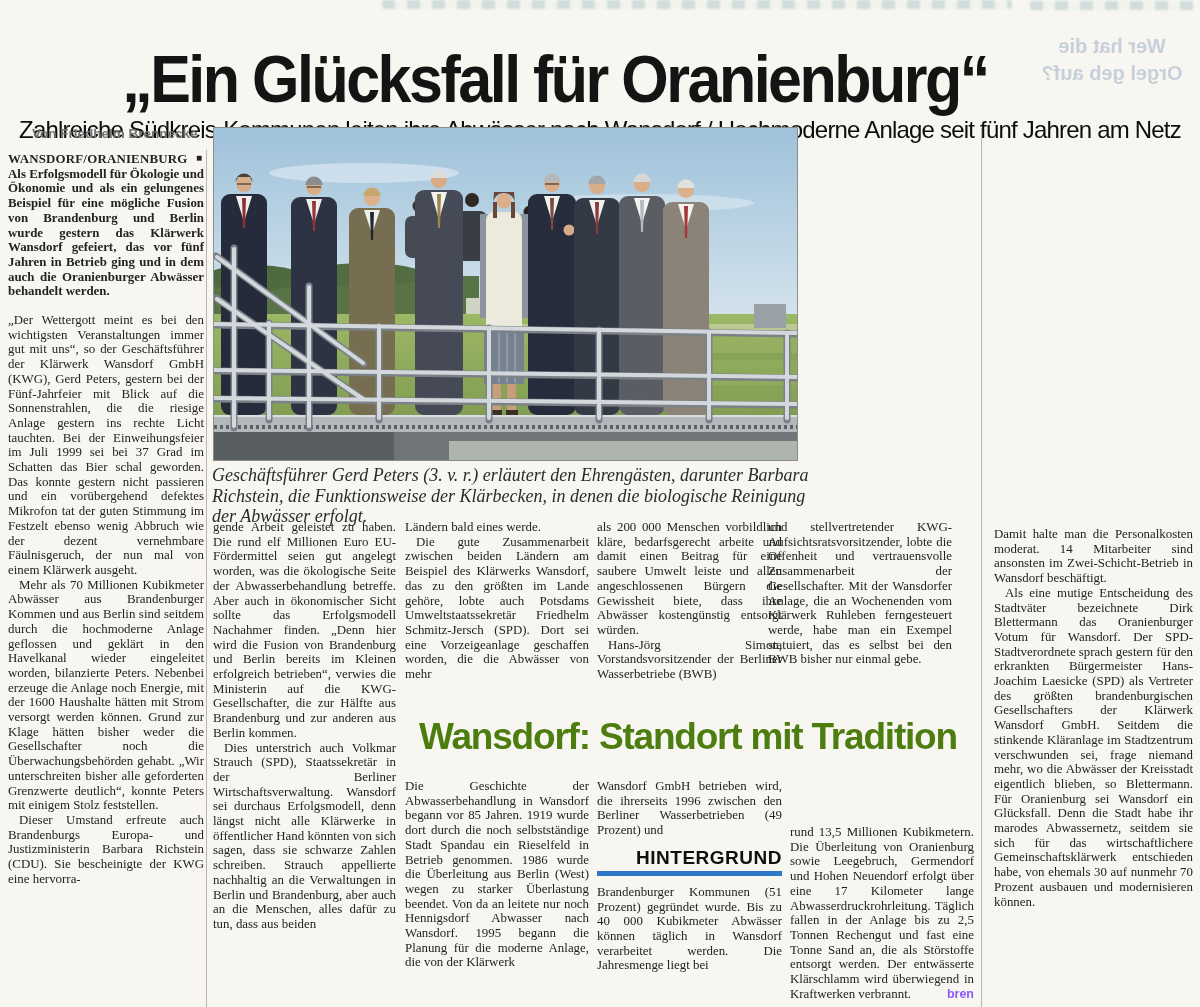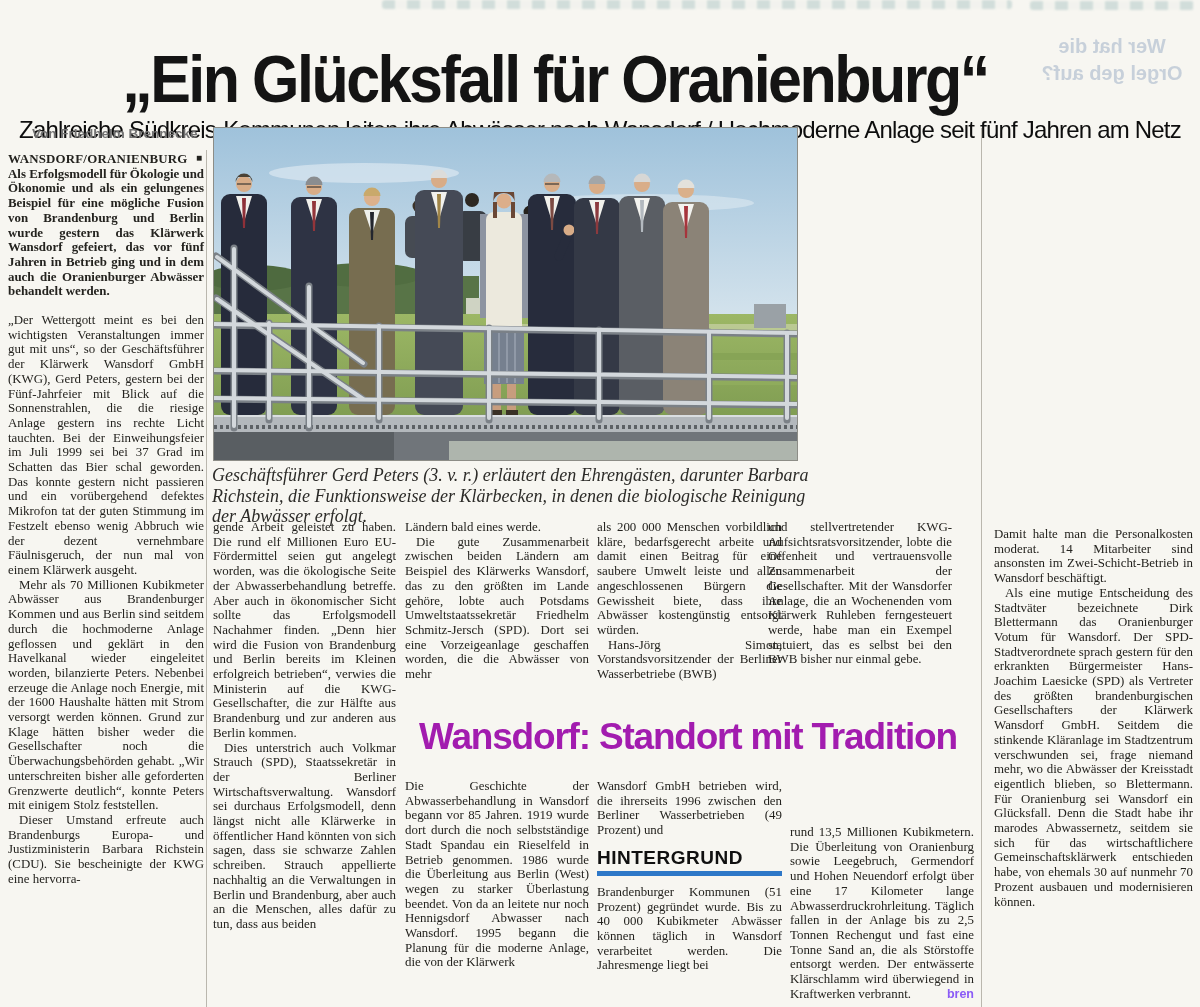--- a/index.html
+++ b/index.html
@@ -36,23 +36,23 @@
   #vrule1{left:206px;top:150px;height:857px;}
   #vrule2{left:981px;top:128px;height:879px;}
   
   .photo{position:absolute;top:127px;left:213px;width:583px;height:332px;
     border:1px solid #8d8d87;background:#cfe0ec;}
   .photo svg{display:block;}
   .caption{position:absolute;top:465px;left:212px;width:602px;
     font-family:"Liberation Serif",serif;font-style:italic;font-size:18px;line-height:20.5px;color:#2c2b28;}
   
   .midheadline{position:absolute;top:716px;left:400px;width:576px;text-align:center;
-    font-weight:700;font-size:37px;letter-spacing:-1.2px;color:#a21caf;white-space:nowrap;}
+    font-weight:700;font-size:37px;letter-spacing:-1.2px;color:#4d7c0f;white-space:nowrap;}
   .hintergrund{margin:9px 0 9px 0;}
-  .hg-label{display:block;text-align:left;font-family:"Liberation Sans",sans-serif;
+  .hg-label{display:block;text-align:right;font-family:"Liberation Sans",sans-serif;
     font-weight:700;font-size:19px;letter-spacing:0.5px;color:#101010;}
   .hg-rule{height:5px;background:#2e78c8;margin-top:2px;}
   .sig{float:right;font-family:"Liberation Sans",sans-serif;font-weight:700;
     font-size:12.5px;color:#8b5cf6;}
   
   .bleed-mirror{position:absolute;top:33px;left:1030px;width:164px;text-align:center;
     transform:scaleX(-1);color:#8fa3bf;opacity:0.45;filter:blur(0.7px);
     font-weight:700;font-size:20px;line-height:27px;}
   .bleed-strip{position:absolute;height:9px;border-radius:3px;filter:blur(1.2px);opacity:0.55;
     background:repeating-linear-gradient(90deg,rgba(96,148,150,0.45) 0 13px,rgba(96,148,150,0.06) 13px 25px);}

